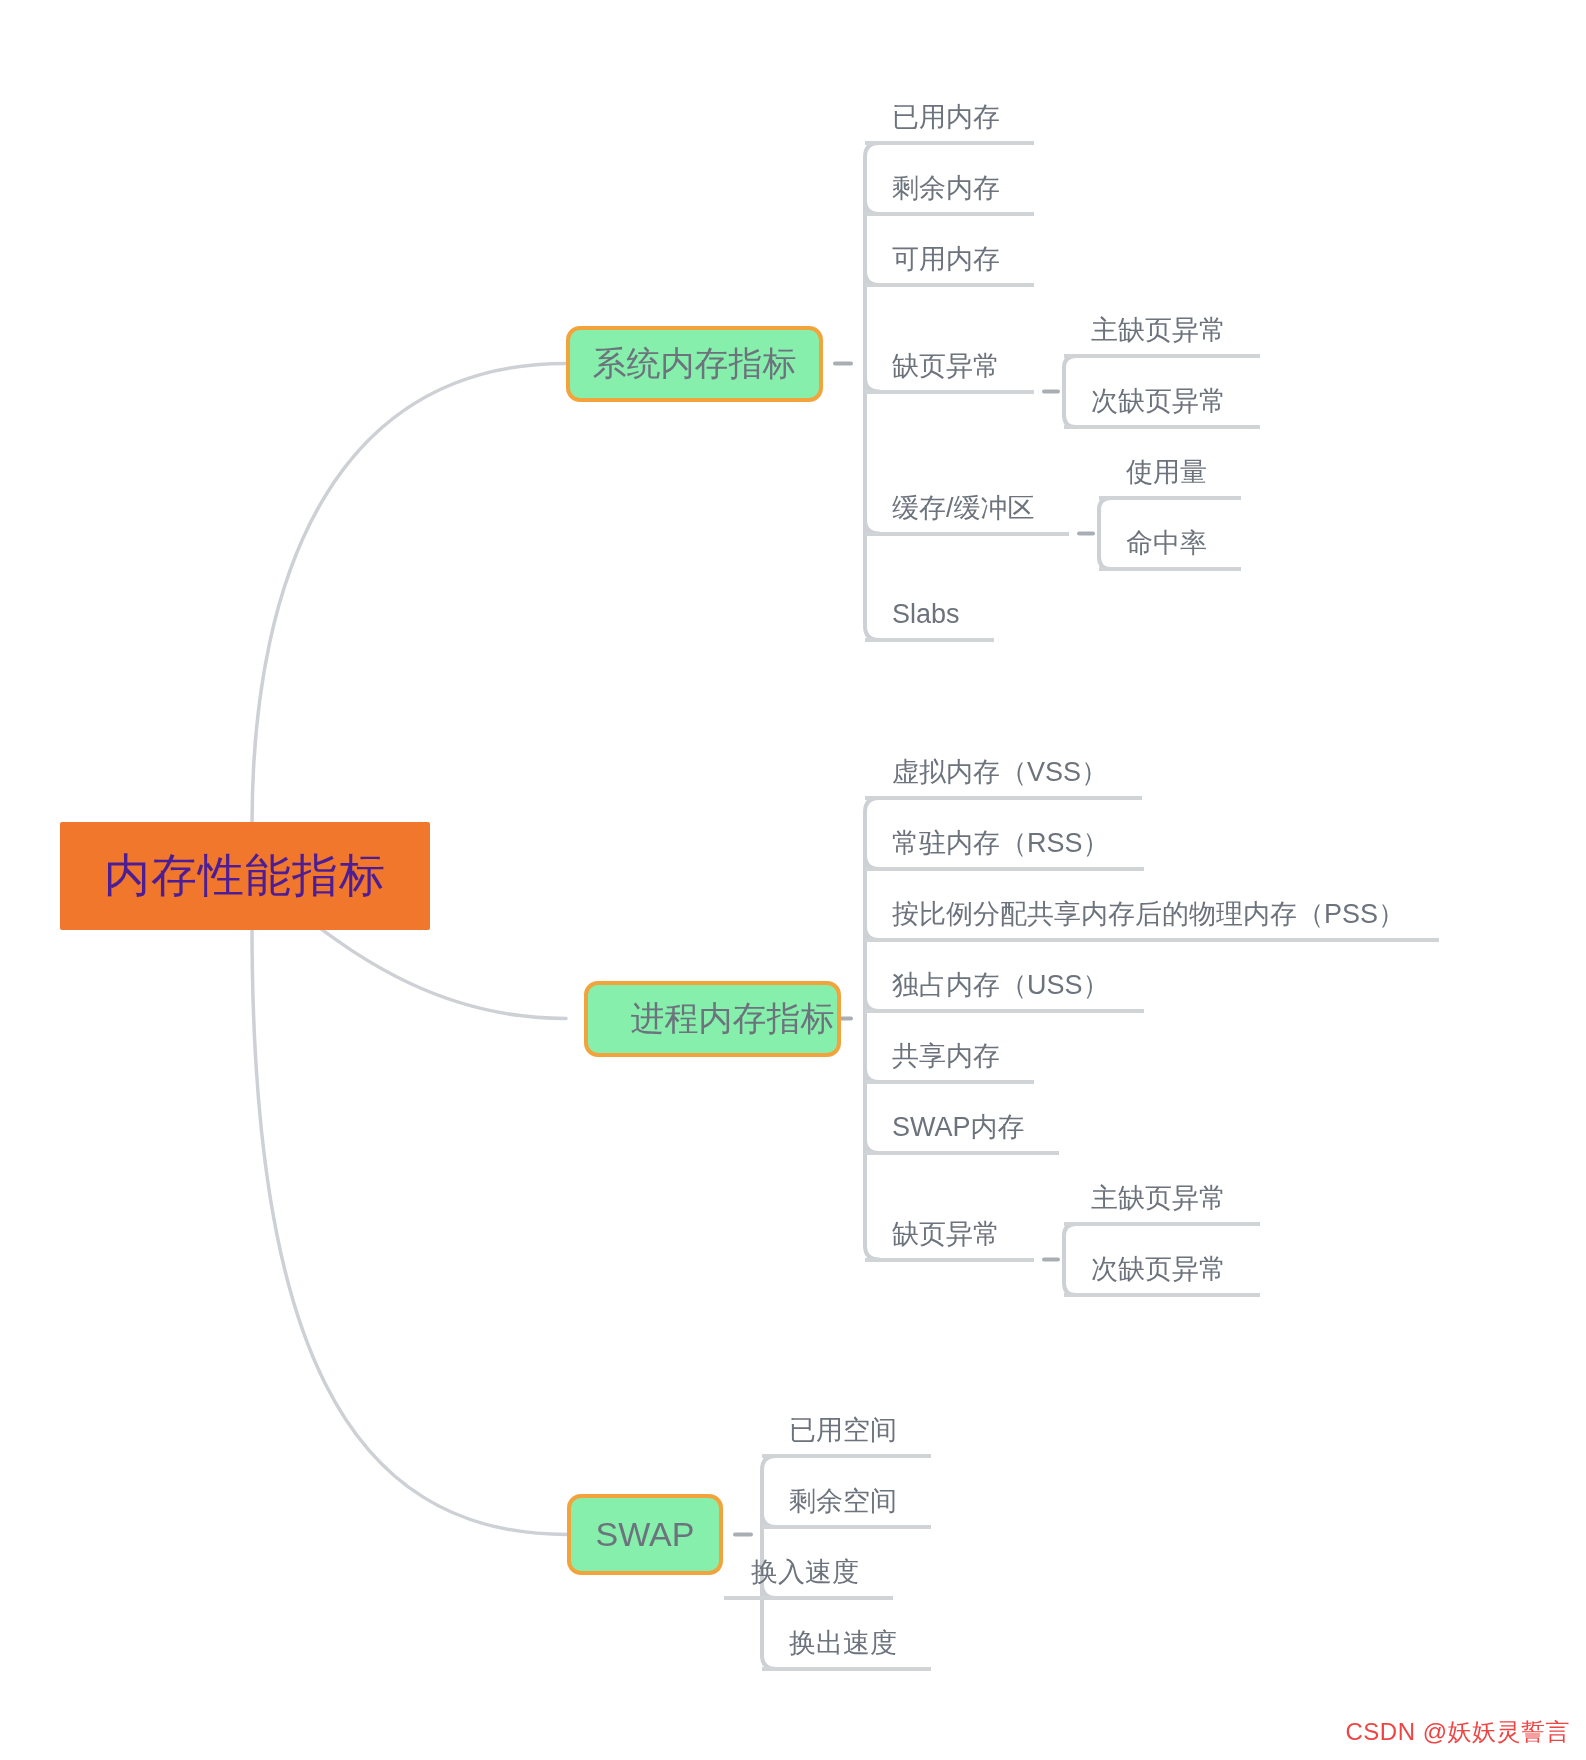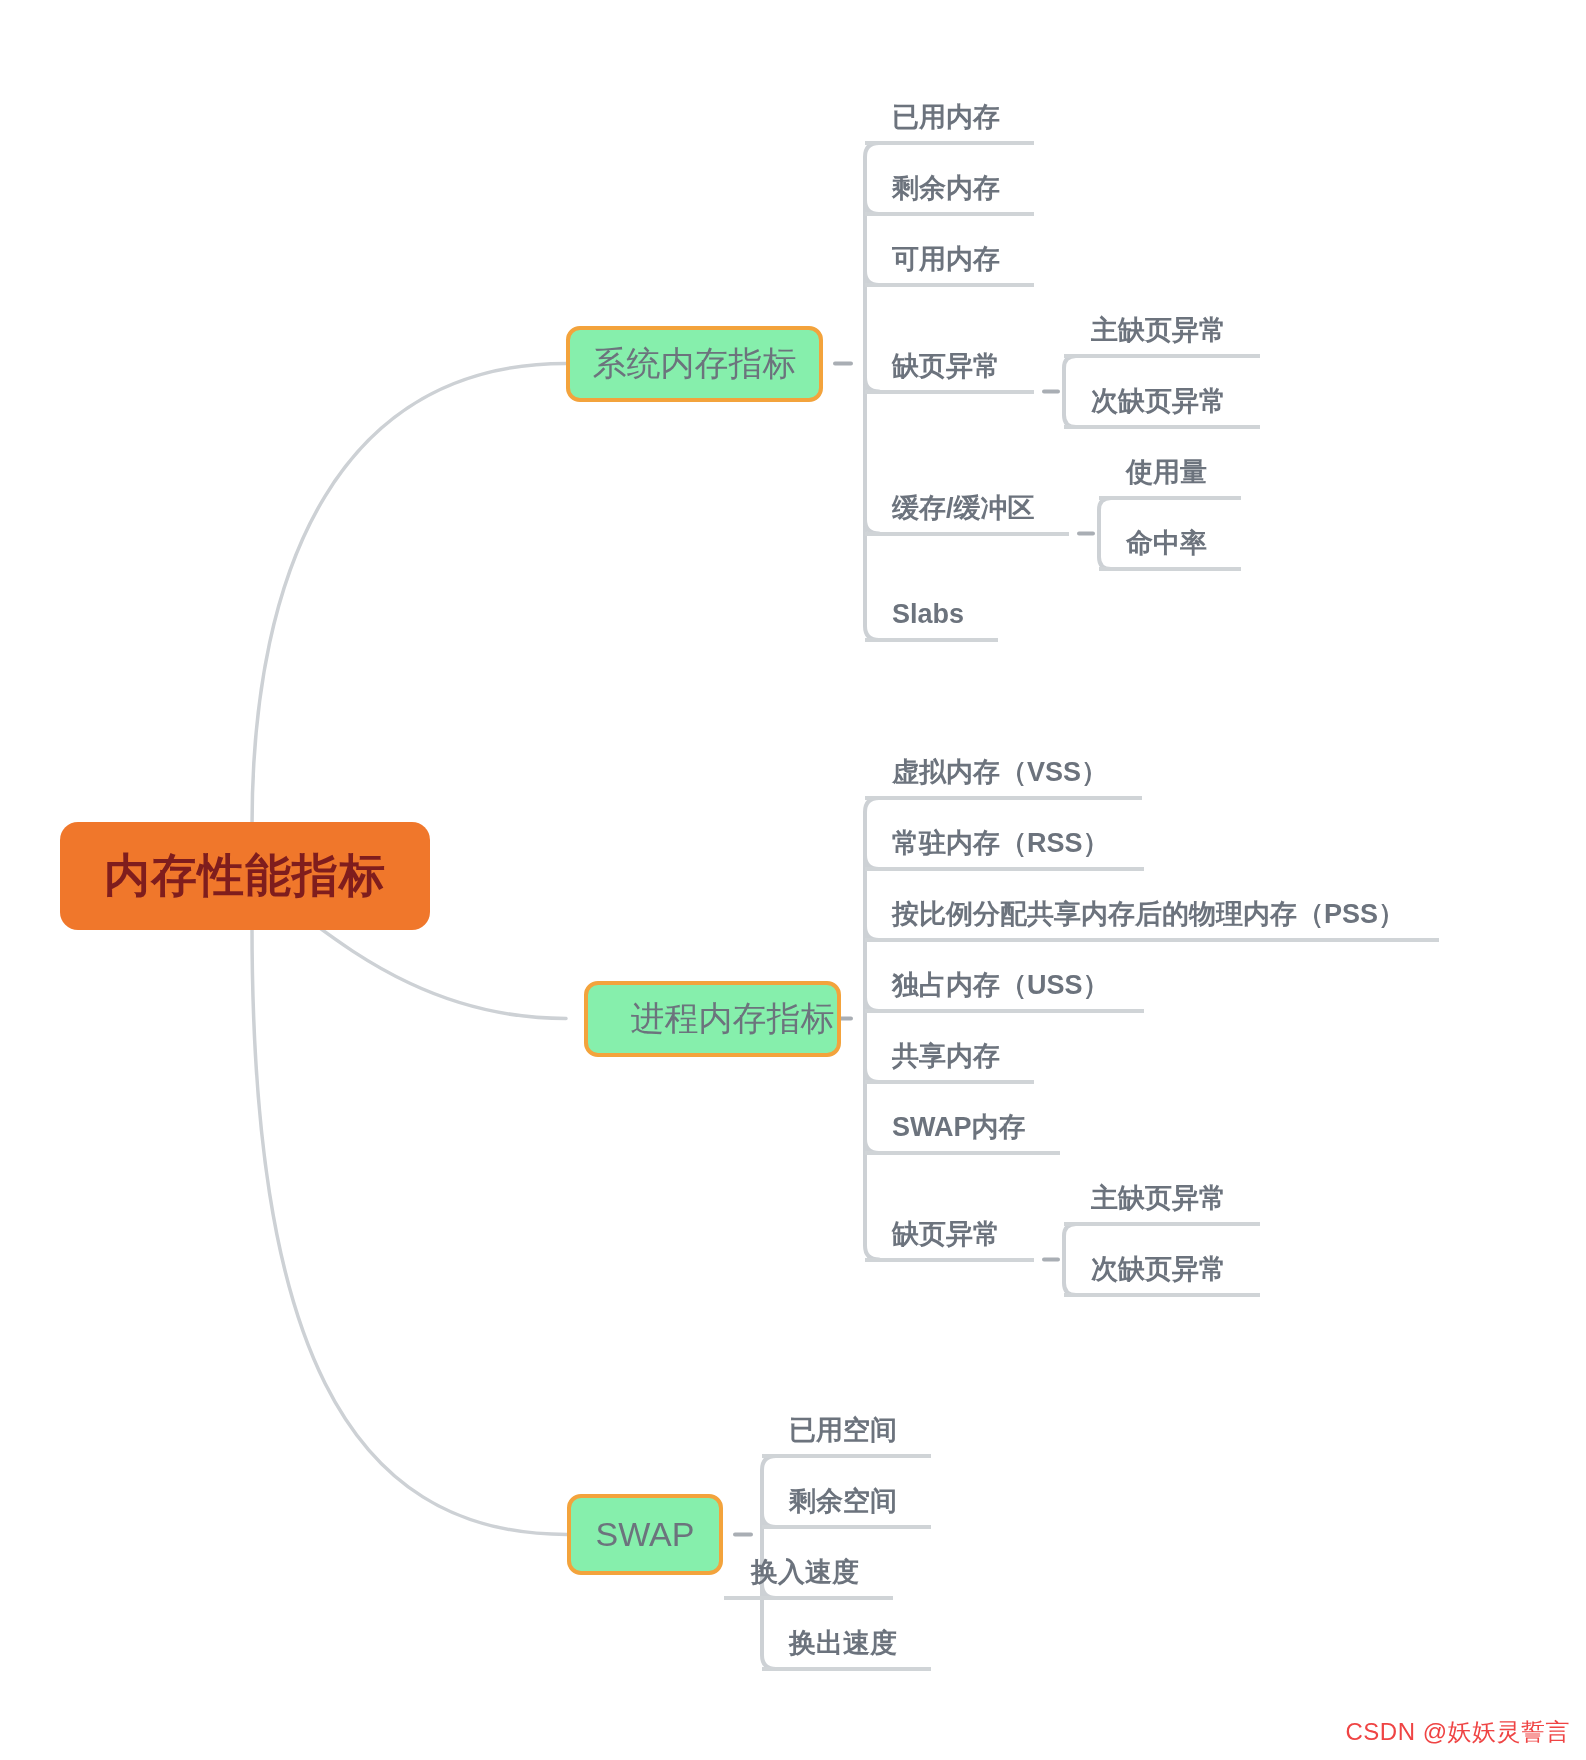--- a/index.html
+++ b/index.html
@@ -7,42 +7,41 @@
     position:relative;
     width:1586px;height:1760px;
     background:#ffffff;
     font-family:"Liberation Sans","DejaVu Sans",sans-serif;
     overflow:hidden;
   }
   #wires{position:absolute;left:0;top:0;width:1586px;height:1760px;}
   .root-node{
     position:absolute;
     display:flex;align-items:center;justify-content:center;
-    color:#7f1d1d;font-size:46px;font-weight:bold;
-    border-radius:18px;
+    color:#4c1d95;font-size:46px;font-weight:normal;
+    border-radius:2px;
     letter-spacing:1px;
   }
   .branch-node{
     position:absolute;
     display:flex;align-items:center;justify-content:center;
     background:#86efac;
     border:4px solid #F3A33C;
     border-radius:14px;
     color:#6C737D;font-size:34px;
     box-sizing:border-box;
     white-space:nowrap;
   }
   .leaf{
     position:absolute;
     white-space:nowrap;
     font-size:27px;color:#6C737D;
     height:47px;line-height:47px;
     padding:0 34px 0 27px;
     border-bottom:4px solid #D0D4D7;
-    font-weight:bold;
   }
   .watermark{
     position:absolute;
     right:16px;bottom:12px;
     font-size:24px;color:#ef4444;
     letter-spacing:0.5px;
   }
 </style>
 </head>
 <body>

